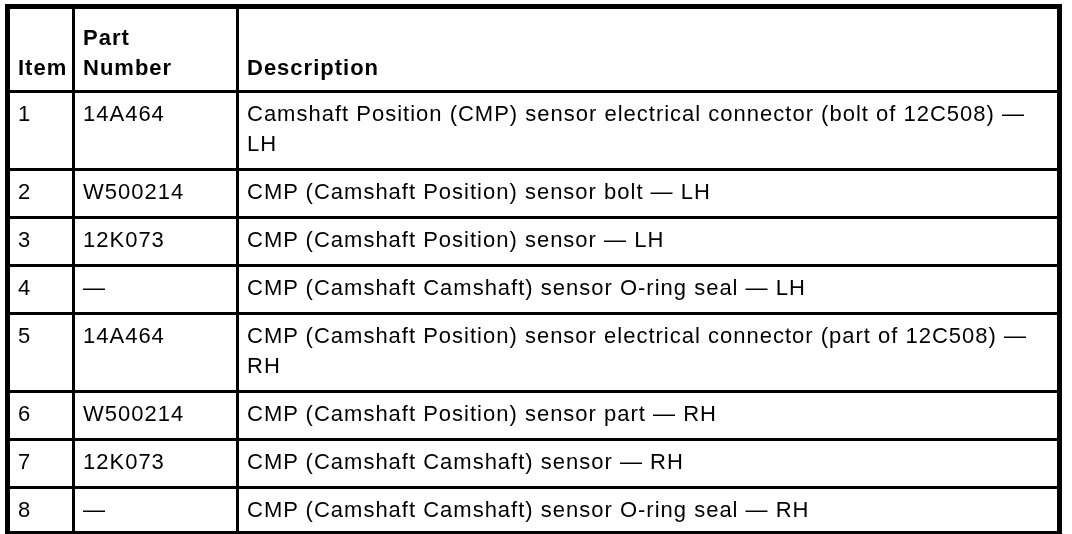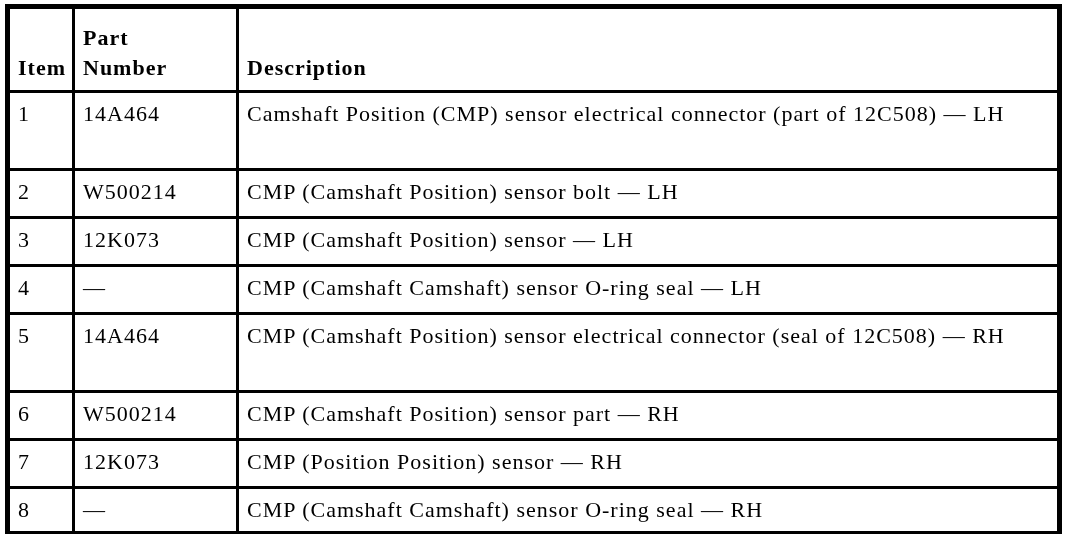--- a/index.html
+++ b/index.html
@@ -26,21 +26,20 @@
   col.c-part { width: 164px; }
   col.c-desc { width: 822px; }
   th, td {
     border: 3px solid #000000;
     font-size: 22px;
     letter-spacing: 1px;
     line-height: 30px;
     text-align: left;
     overflow: hidden;
     word-wrap: normal;
-    font-family: Liberation Serif, serif;
   }
   thead th {
     vertical-align: bottom;
     font-weight: bold;
     height: 70px;
     padding: 4px 4px 7px 8px;
   }
   tbody td {
     vertical-align: top;
     font-weight: normal;
@@ -73,51 +72,51 @@
       </th>
       <th>
         <span>Description</span>
       </th>
     </tr>
   </thead>
   <tbody>
     <tr class="row-tall">
       <td>1</td>
       <td>14A464</td>
-      <td>Camshaft Position (CMP) sensor electrical connector (part of 12C508) — LH</td>
+      <td>Camshaft Position (CMP) sensor electrical connector (bolt of 12C508) — LH</td>
     </tr>
     <tr class="row-single">
       <td>2</td>
       <td>W500214</td>
       <td>CMP (Camshaft Position) sensor bolt — LH</td>
     </tr>
     <tr class="row-single">
       <td>3</td>
       <td>12K073</td>
       <td>CMP (Camshaft Position) sensor — LH</td>
     </tr>
     <tr class="row-single">
       <td>4</td>
       <td>—</td>
       <td>CMP (Camshaft Camshaft) sensor O-ring seal — LH</td>
     </tr>
     <tr class="row-tall">
       <td>5</td>
       <td>14A464</td>
-      <td>CMP (Camshaft Position) sensor electrical connector (seal of 12C508) — RH</td>
+      <td>CMP (Camshaft Position) sensor electrical connector (part of 12C508) — RH</td>
     </tr>
     <tr class="row-single">
       <td>6</td>
       <td>W500214</td>
       <td>CMP (Camshaft Position) sensor part — RH</td>
     </tr>
     <tr class="row-single">
       <td>7</td>
       <td>12K073</td>
-      <td>CMP (Position Position) sensor — RH</td>
+      <td>CMP (Camshaft Camshaft) sensor — RH</td>
     </tr>
     <tr class="row-last">
       <td>8</td>
       <td>—</td>
       <td>CMP (Camshaft Camshaft) sensor O-ring seal — RH</td>
     </tr>
   </tbody>
 </table>
 
 </body></html>

